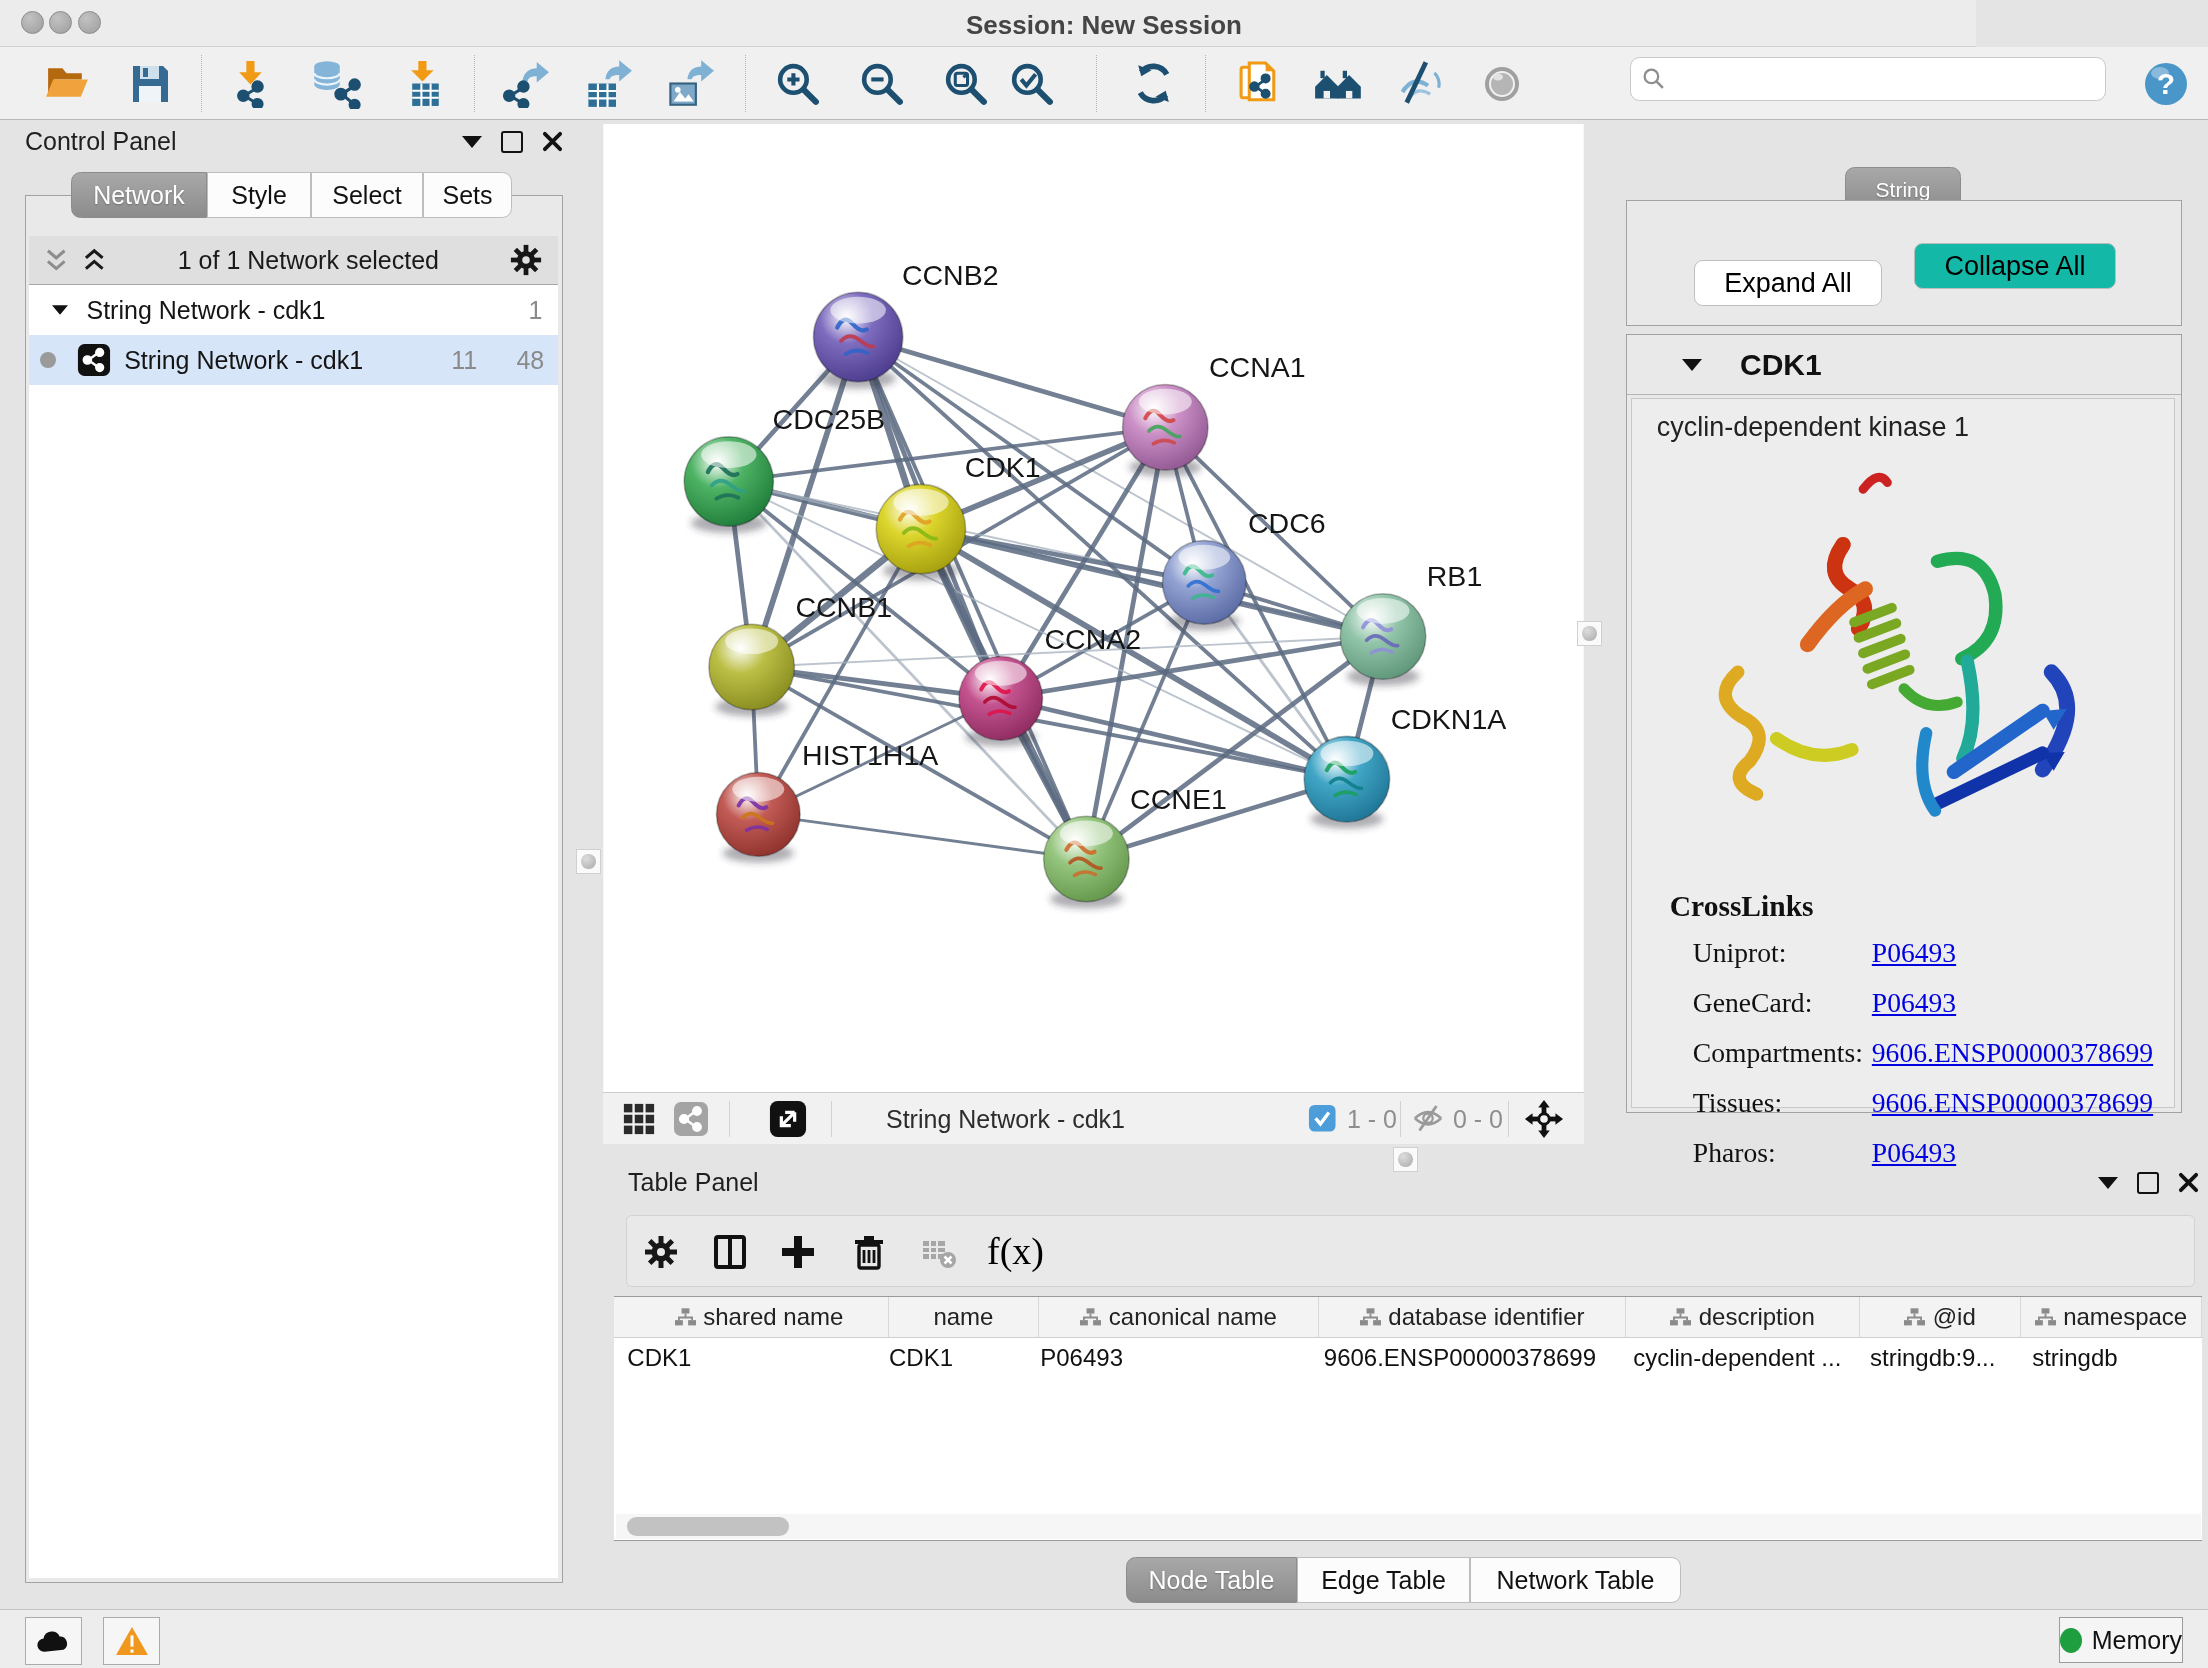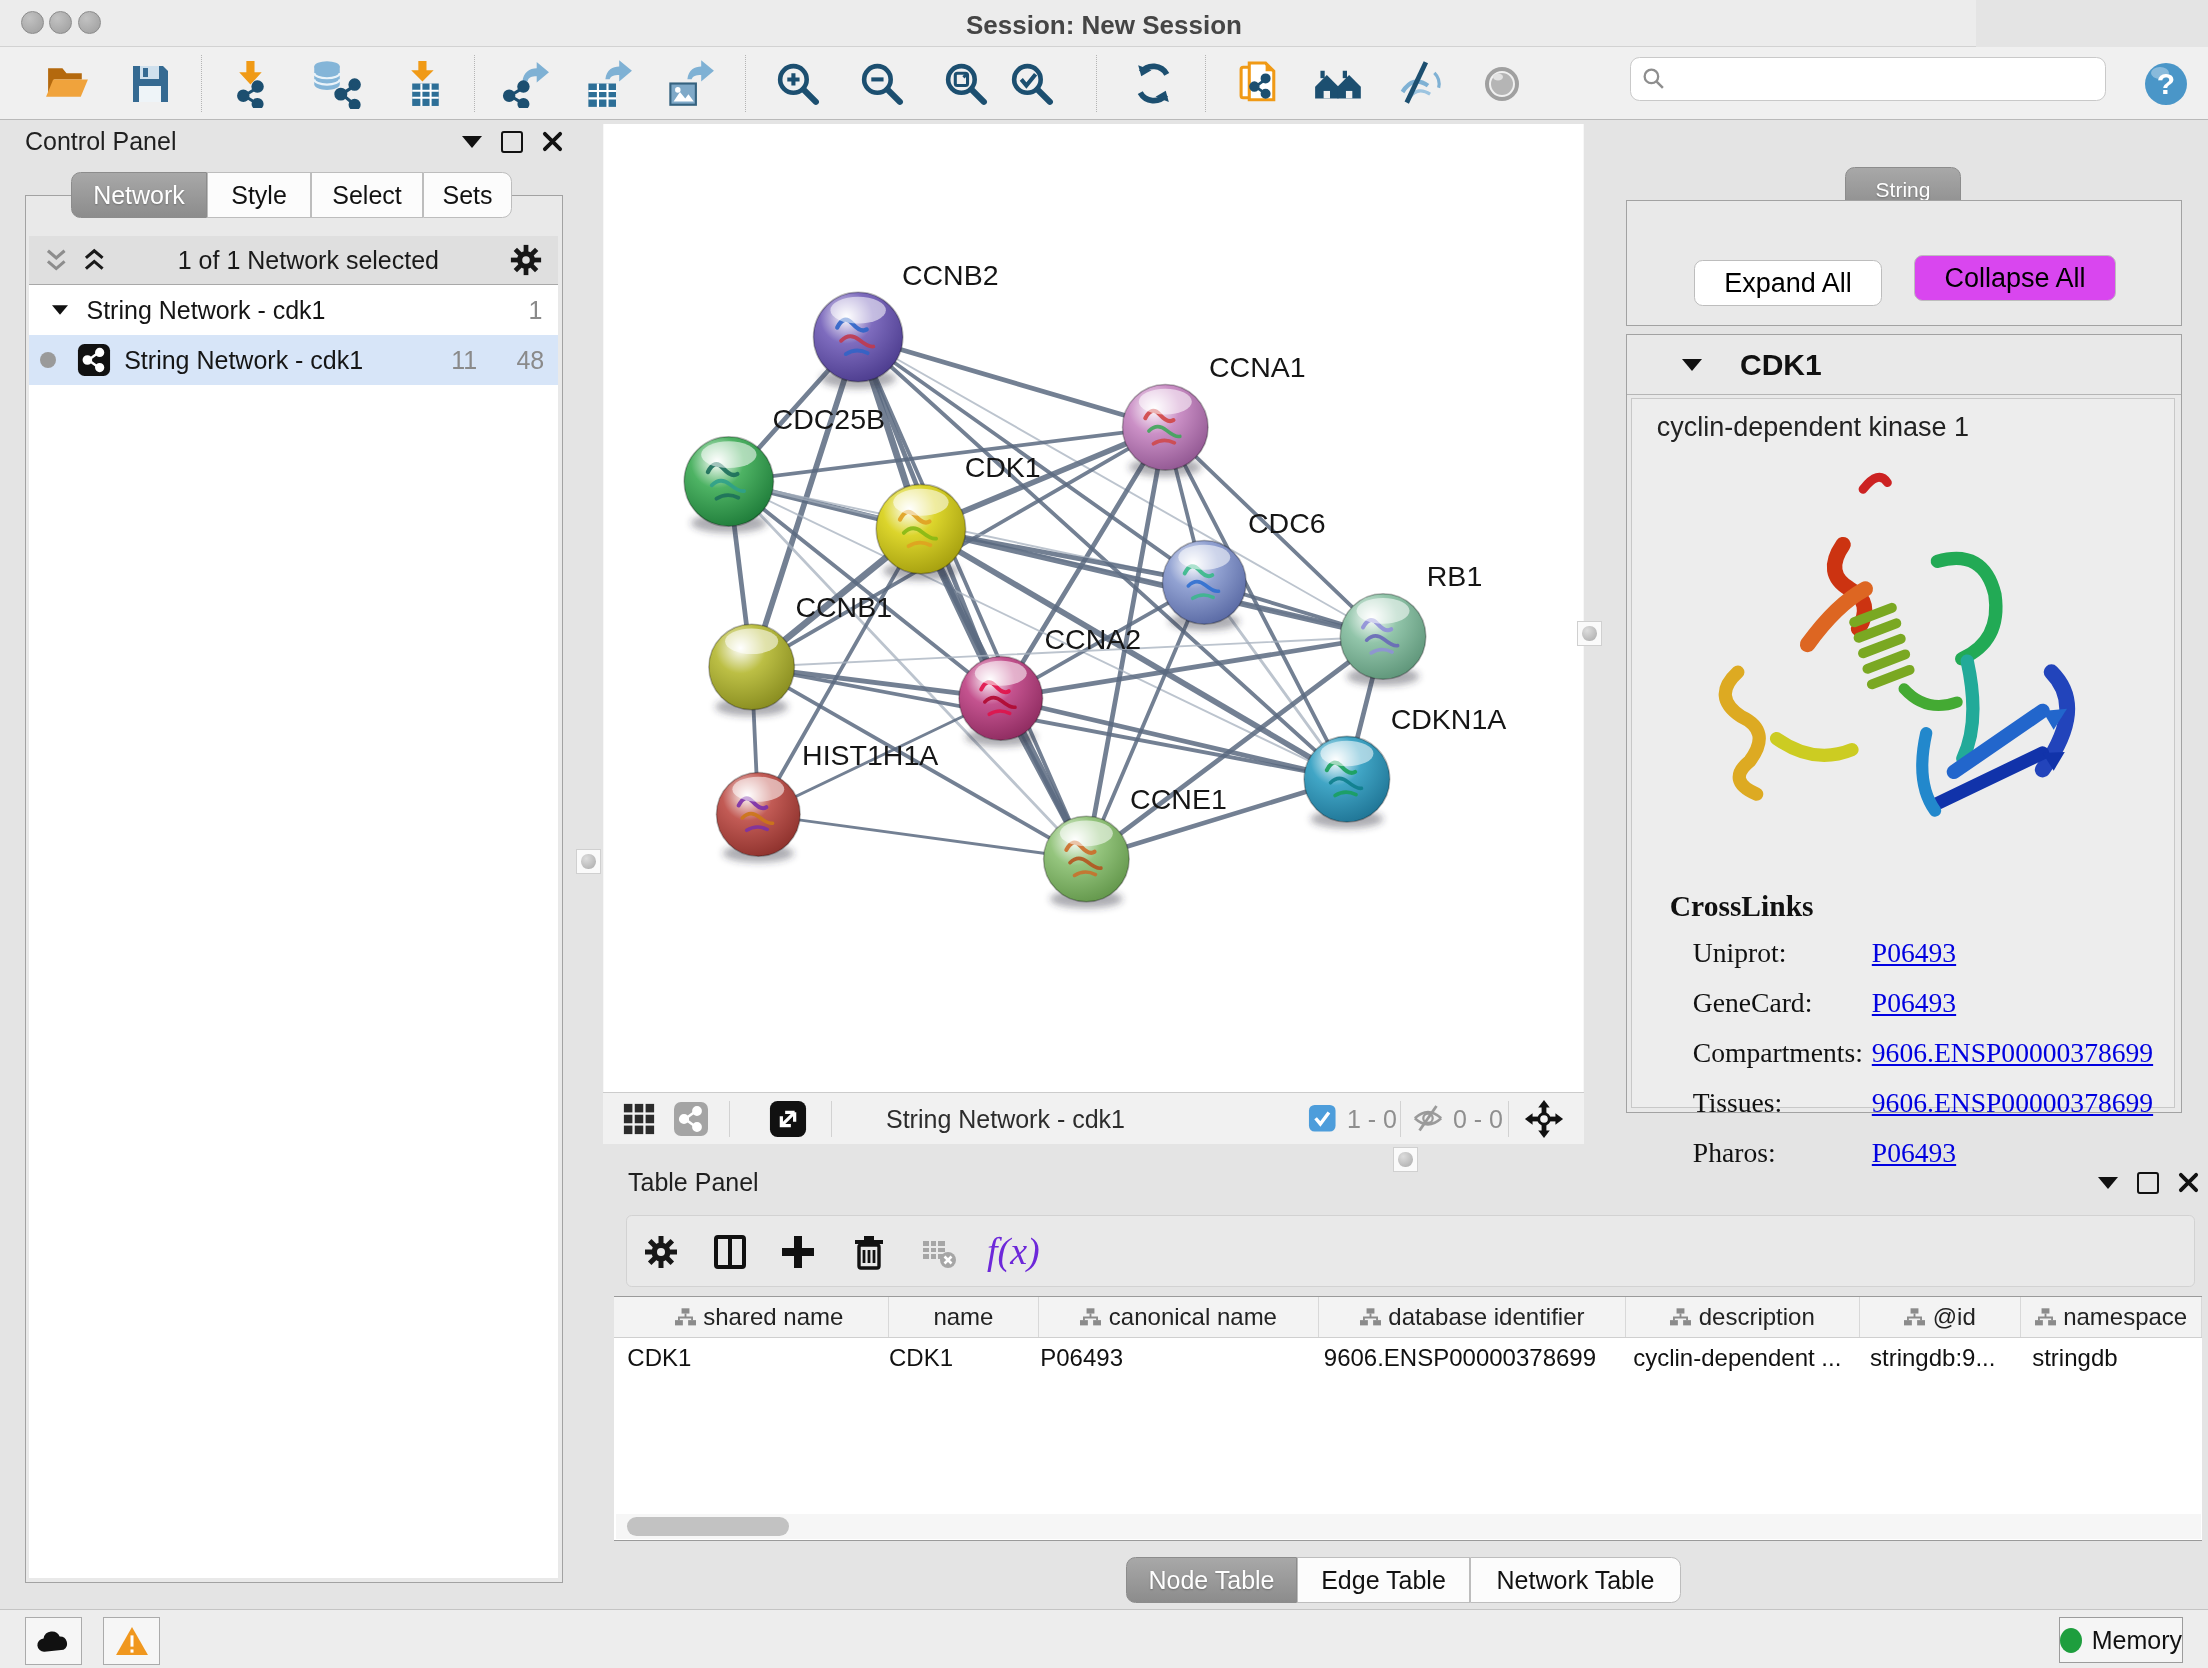--- a/index.html
+++ b/index.html
@@ -580,21 +580,21 @@
   </div>
 
   <div class="abs" style="left:1845px;top:167px;width:114px;height:44px;background:linear-gradient(#a8a8a8,#8c8c8c);border:1px solid #8c8c8c;border-radius:9.5px;color:#fff;font-size:21px;text-shadow:0 1px 1.9px rgba(0,0,0,.25);">
     <span class="ic" style="width:100%;height:100%">String</span>
   </div>
 
   <div class="abs box" style="left:1626px;top:200px;width:554px;height:124px;">
     <div class="abs" style="left:67px;top:59px;width:186px;height:44px;background:#fff;border:1px solid #bdbdbd;border-radius:8.6px;font-size:27px;">
         <span class="ic" style="width:100%;height:100%">Expand All</span>
       </div>
-    <div class="abs" style="left:287px;top:54px;width:200px;height:44px;background:#d946ef;border:1px solid #bdbdbd;border-radius:8.6px;font-size:27px;">
+    <div class="abs" style="left:287px;top:42px;width:200px;height:44px;background:#14b8a6;border:1px solid #bdbdbd;border-radius:8.6px;font-size:27px;">
         <span class="ic" style="width:100%;height:100%">Collapse All</span>
       </div>
   </div>
 
   <div class="abs box" style="left:1626px;top:334px;width:554px;height:777px;">
     <div style="height:59px;display:flex;align-items:center;border-bottom:1.9px solid #b5b5b5;">
       <span class="tri-down" style="margin:0 38px 0 55px;"></span>
       <span style="font-size:30px;font-weight:bold;color:#111;">CDK1</span>
     </div>
     <div class="abs" style="left:3.8px;top:63px;width:542px;height:708px;background:#ededed;border:1px solid #c8c8c8;">
@@ -691,21 +691,21 @@
     <div class="abs ic" style="left:291px;top:15px;width:42px;height:42px;">
       <svg width="36" height="36" viewBox="0 0 36 36">
           <g fill="#a6a6a6">
             <rect x="2" y="7" width="22" height="18"></rect>
           </g>
           <path d="M2 13h22M2 19h22M9 7v18M16 7v18" stroke="#e9e9e9" stroke-width="2"></path>
           <circle cx="27" cy="26" r="8" fill="#a6a6a6"></circle>
           <path d="M23.5 22.5l7 7M30.5 22.5l-7 7" stroke="#fff" stroke-width="2.6"></path>
         </svg>
     </div>
-    <span class="abs" style="left:360px;top:13.3px;font-family:'Liberation Serif',serif;font-style:italic;font-size:38px;color:#6d28d9;">f(x)</span>
+    <span class="abs" style="left:360px;top:13.3px;font-family:'Liberation Serif',serif;font-size:38px;color:#000000;">f(x)</span>
   </div>
 
   <div class="abs" id="tbl">
     <div style="display:flex;background:#f3f3f3;border-bottom:1px solid #cfcfcf;padding-left:16px;" id="tbl-head">
         <div class="th" style="width: 263px;">
           <svg width="21" height="19" viewBox="0 0 16 14">
             <g fill="#8b8b8b">
               <rect x="5" y="0" width="6" height="4"></rect>
               <rect x="0" y="9" width="6" height="4"></rect>
               <rect x="10" y="9" width="6" height="4"></rect>

